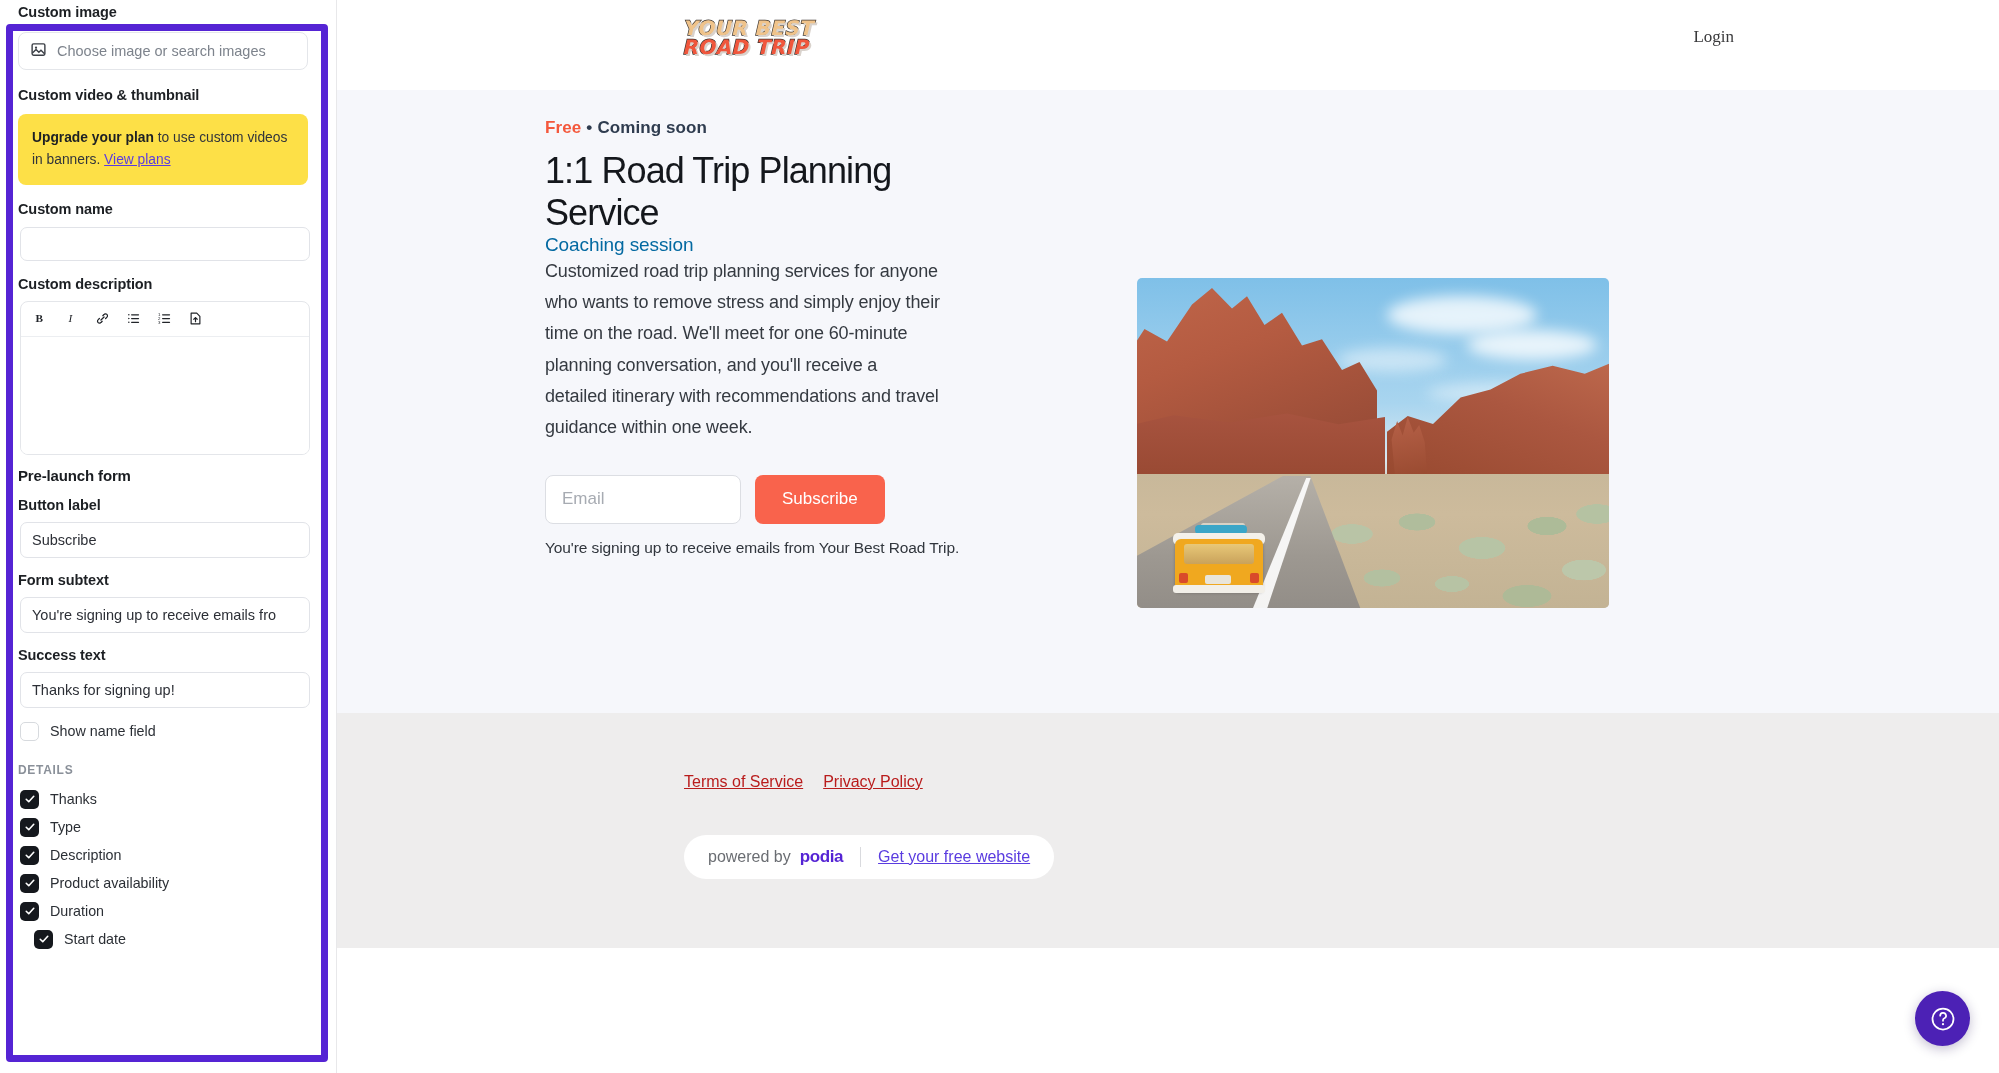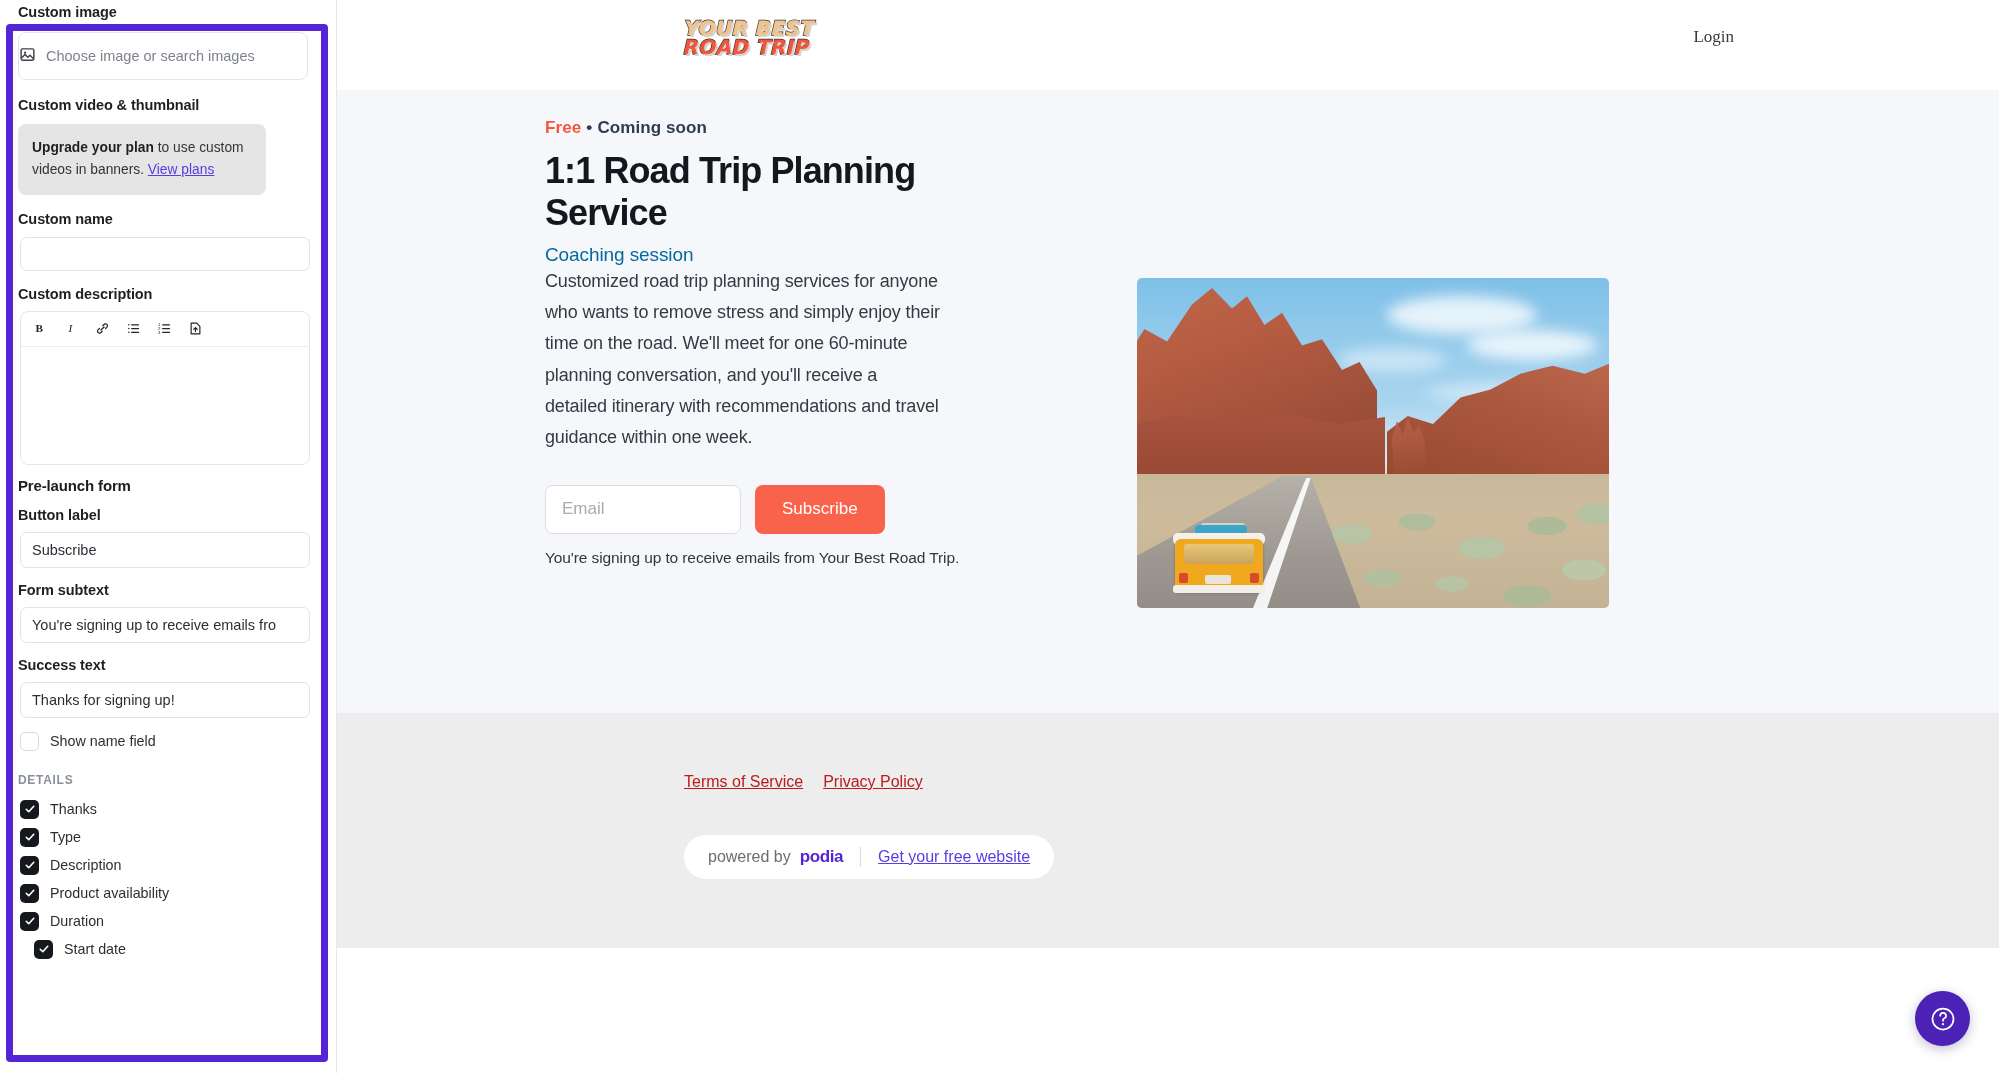--- a/index.html
+++ b/index.html
@@ -47,31 +47,31 @@
     display: flex; align-items: center;
     padding: 0 11px;
     font-size: 14.5px;
     color: #2c2f36;
     white-space: nowrap;
     overflow: hidden;
   }
   .input-shift { margin-left: 2px; }
 
   .img-picker {
-    width: 290px; height: 48px;
+    width: 290px; height: 38px;
     border: 1px solid #e4e6ea; border-radius: 8px;
     display: flex; align-items: center; gap: 10px;
-    padding: 0 0;
+    padding: 0 11px;
     background: #fff;
   }
   .img-picker .ph-text { font-size: 14.5px; color: #7d838c; }
 
   .upgrade-card {
-    width: 248px;
-    background: #e5e5e5;
+    width: 290px;
+    background: #fde047;
     border-radius: 8px;
     padding: 13px 14px 14px 14px;
     font-size: 13.8px;
     line-height: 1.58;
     color: #31343b;
   }
   .upgrade-card b { font-weight: 700; color: #1d2024; }
   .upgrade-card a { color: #5a3ce0; text-decoration: underline; }
 
   .rte {
@@ -180,24 +180,23 @@
     letter-spacing: 0.1px;
     margin-bottom: 12px;
   }
   .eyebrow .free { color: #f4583c; }
   .eyebrow .sep { color: #2f3c4f; padding: 0 5px; }
   .eyebrow .soon { color: #2f3c4f; }
 
   .hero-title {
     font-size: 36px;
     line-height: 1.17;
-    font-weight: 700;
+    font-weight: 400;
     color: #14171c;
     letter-spacing: -0.9px;
-    margin-bottom: 10px;
   }
   .hero-sub {
     font-size: 19px;
     color: #0369a1;
     letter-spacing: -0.1px;
   }
   .hero-desc {
     font-size: 18px;
     line-height: 1.73;
     color: #353a41;

